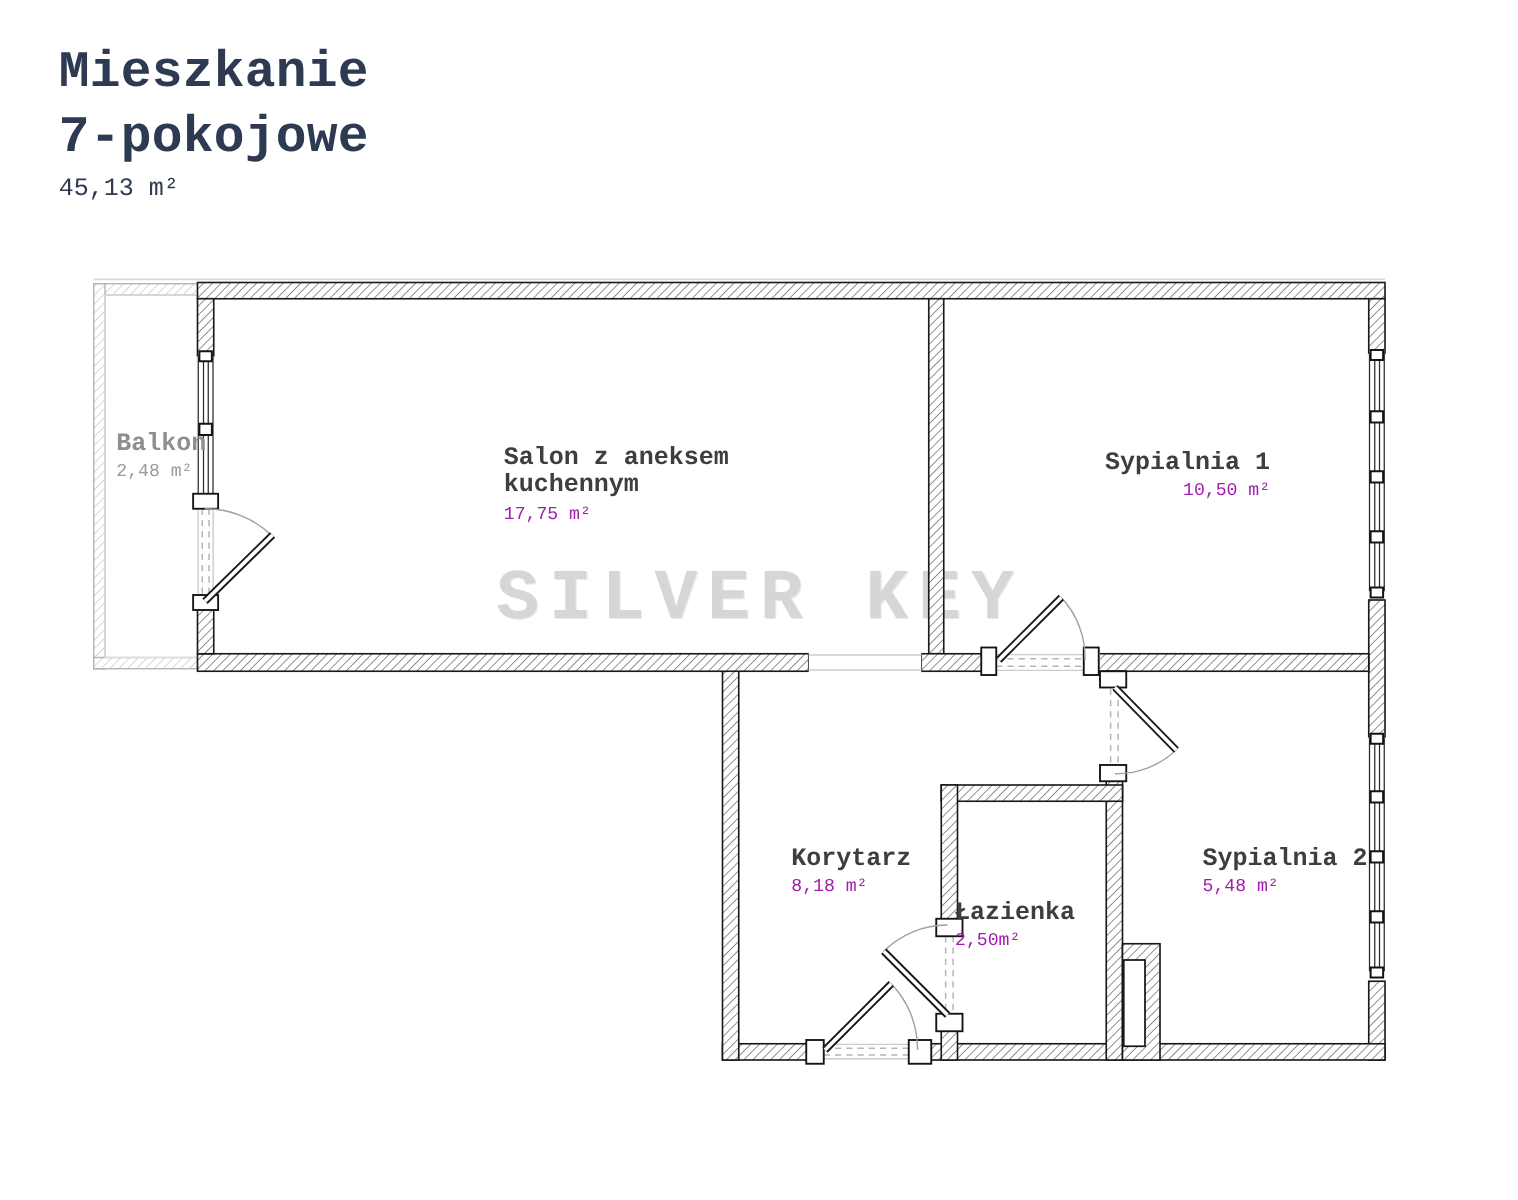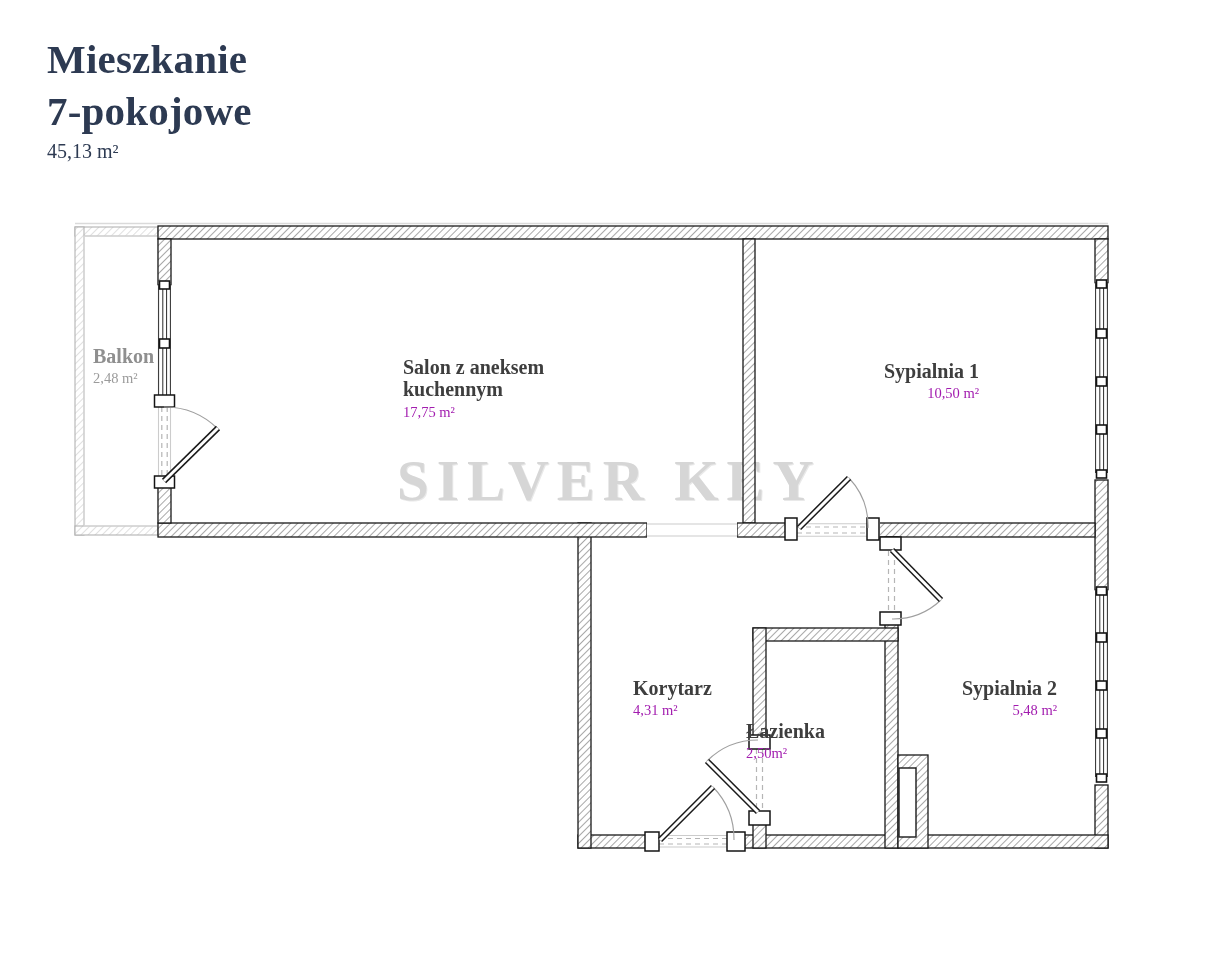--- a/index.html
+++ b/index.html
@@ -1,39 +1,39 @@
 <!DOCTYPE html>
 <html><head>
 <meta charset="utf-8">
 <style>
   html,body{margin:0;padding:0;background:#ffffff;}
   #stage{position:relative;width:1162px;height:960px;background:#ffffff;overflow:hidden;
-         font-family:Liberation Serif, serif;}
+         font-family:Liberation Mono, monospace;}
   
   .title-block{position:absolute;left:47px;top:34px;color:#2d3a52;}
   .title-line{font-size:41px;font-weight:600;line-height:1.26;letter-spacing:0.2px;}
   .title-area{font-size:20px;font-weight:400;margin-top:3px;}
   
   .watermark{position:absolute;left:397px;top:448px;font-size:57px;font-weight:700;
              letter-spacing:8px;color:#d6d6d6;white-space:nowrap;
              text-shadow:1px 1px 0 #e9e9e9;}
   
   #plan{position:absolute;left:0;top:0;}
   
   .room-label{position:absolute;color:#3e3e3e;}
   .room-label .name{font-size:20px;font-weight:700;line-height:1.12;}
   .room-label .area{font-size:14.5px;font-weight:400;color:#a21caf;margin-top:3px;}
   .room-label.muted{color:#8f8f8f;}
   .room-label.muted .area{color:#9b9b9b;}
   .lbl-balkon{left:93px;top:345px;}
   .lbl-salon{left:403px;top:356px;}
   .lbl-sypialnia1{left:884px;top:360px;text-align:right;}
   .lbl-korytarz{left:633px;top:677px;}
-  .lbl-lazienka{left:746px;top:720px;}
-  .lbl-sypialnia2{left:962px;top:677px;text-align:right;}
+  .lbl-lazienka{left:764px;top:720px;}
+  .lbl-sypialnia2{left:962px;top:677px;}
   .wall{fill:url(#hatch);stroke:#191919;stroke-width:1.3;}
   .bwall{fill:url(#hatchLight);stroke:#b3b3b3;stroke-width:1.1;}
   .jamb{fill:#ffffff;stroke:#141414;stroke-width:1.5;}
   .wcap{fill:#ffffff;stroke:#141414;stroke-width:1.6;}
   .winline{stroke:#2b2b2b;stroke-width:1;}
   .dash{stroke:#b5b5b5;stroke-width:1.2;stroke-dasharray:5 4;fill:none;}
   .edge{stroke:#cccccc;stroke-width:1.1;}
   .arc{stroke:#9f9f9f;stroke-width:1.1;fill:none;}
   .leaf-o{stroke:#1a1a1a;stroke-width:6;stroke-linecap:butt;}
   .leaf-i{stroke:#ffffff;stroke-width:3;stroke-linecap:butt;}
@@ -218,21 +218,21 @@
     <div class="area">17,75 m²</div>
   </div>
 
   <div class="room-label lbl-sypialnia1">
     <div class="name">Sypialnia 1</div>
     <div class="area">10,50 m²</div>
   </div>
 
   <div class="room-label lbl-korytarz">
     <div class="name">Korytarz</div>
-    <div class="area">4,31 m²</div>
+    <div class="area">8,18 m²</div>
   </div>
 
   <div class="room-label lbl-lazienka">
     <div class="name">Łazienka</div>
     <div class="area">2,50m²</div>
   </div>
 
   <div class="room-label lbl-sypialnia2">
     <div class="name">Sypialnia 2</div>
     <div class="area">5,48 m²</div>

